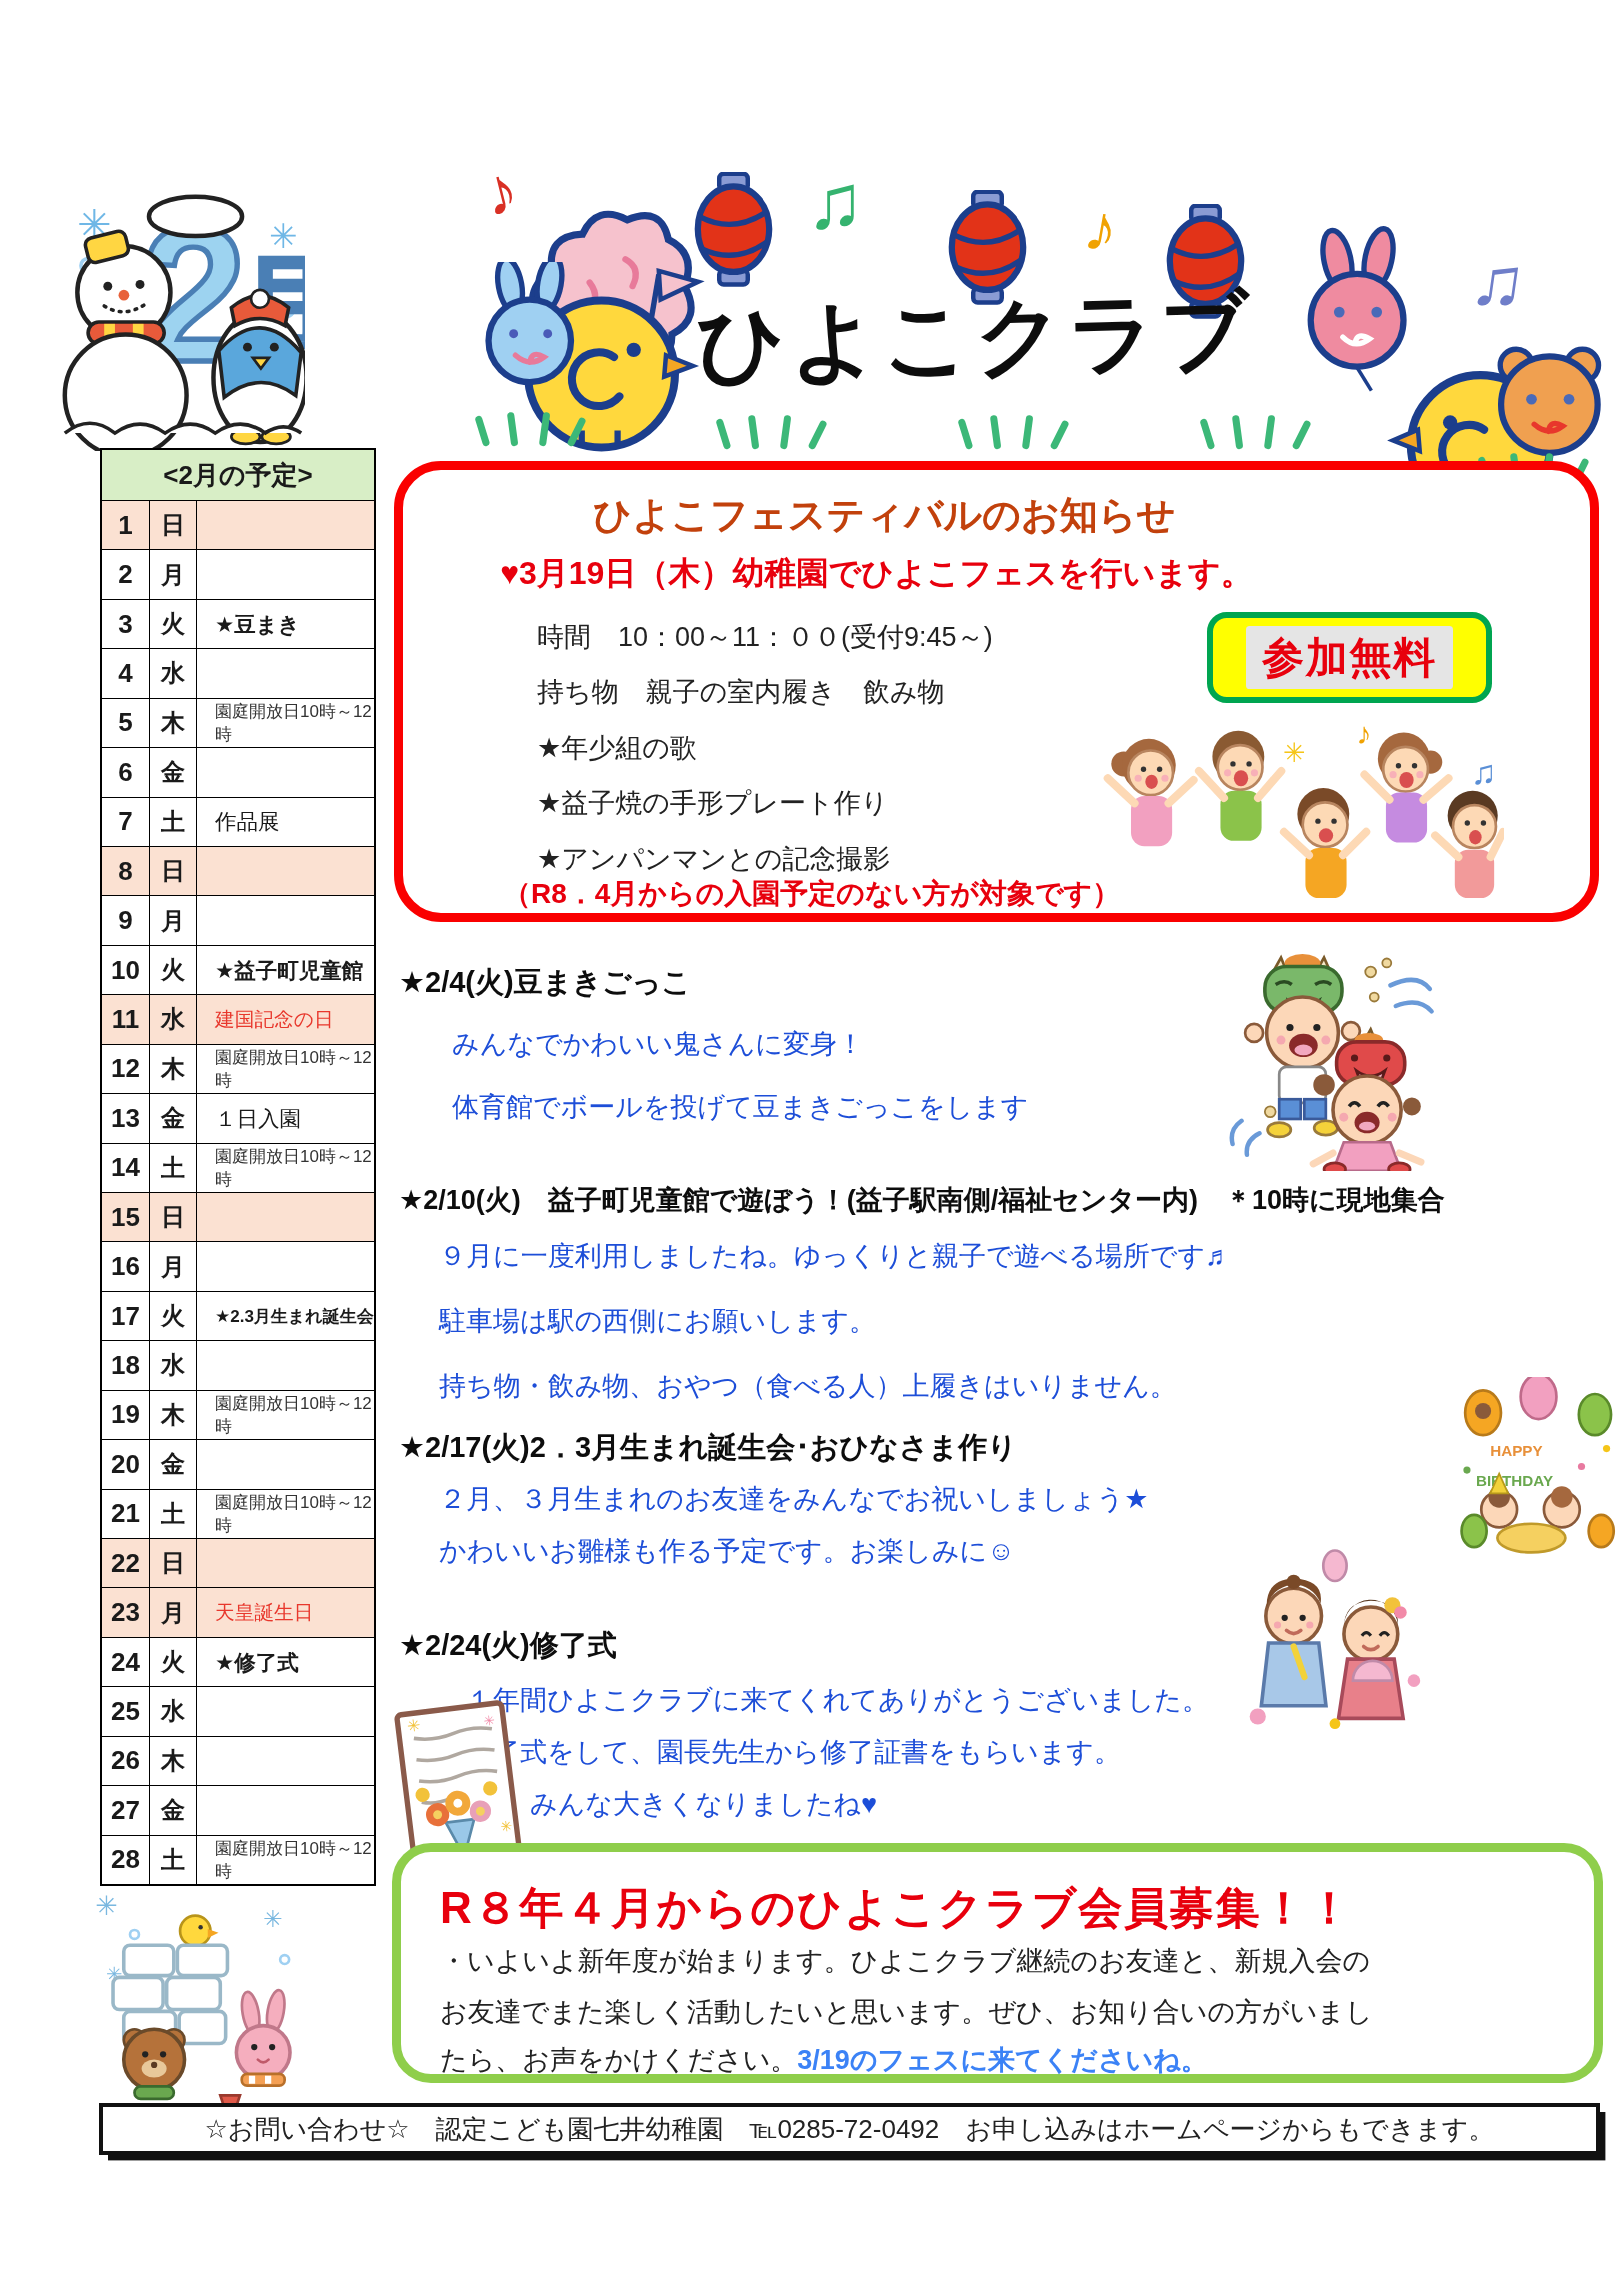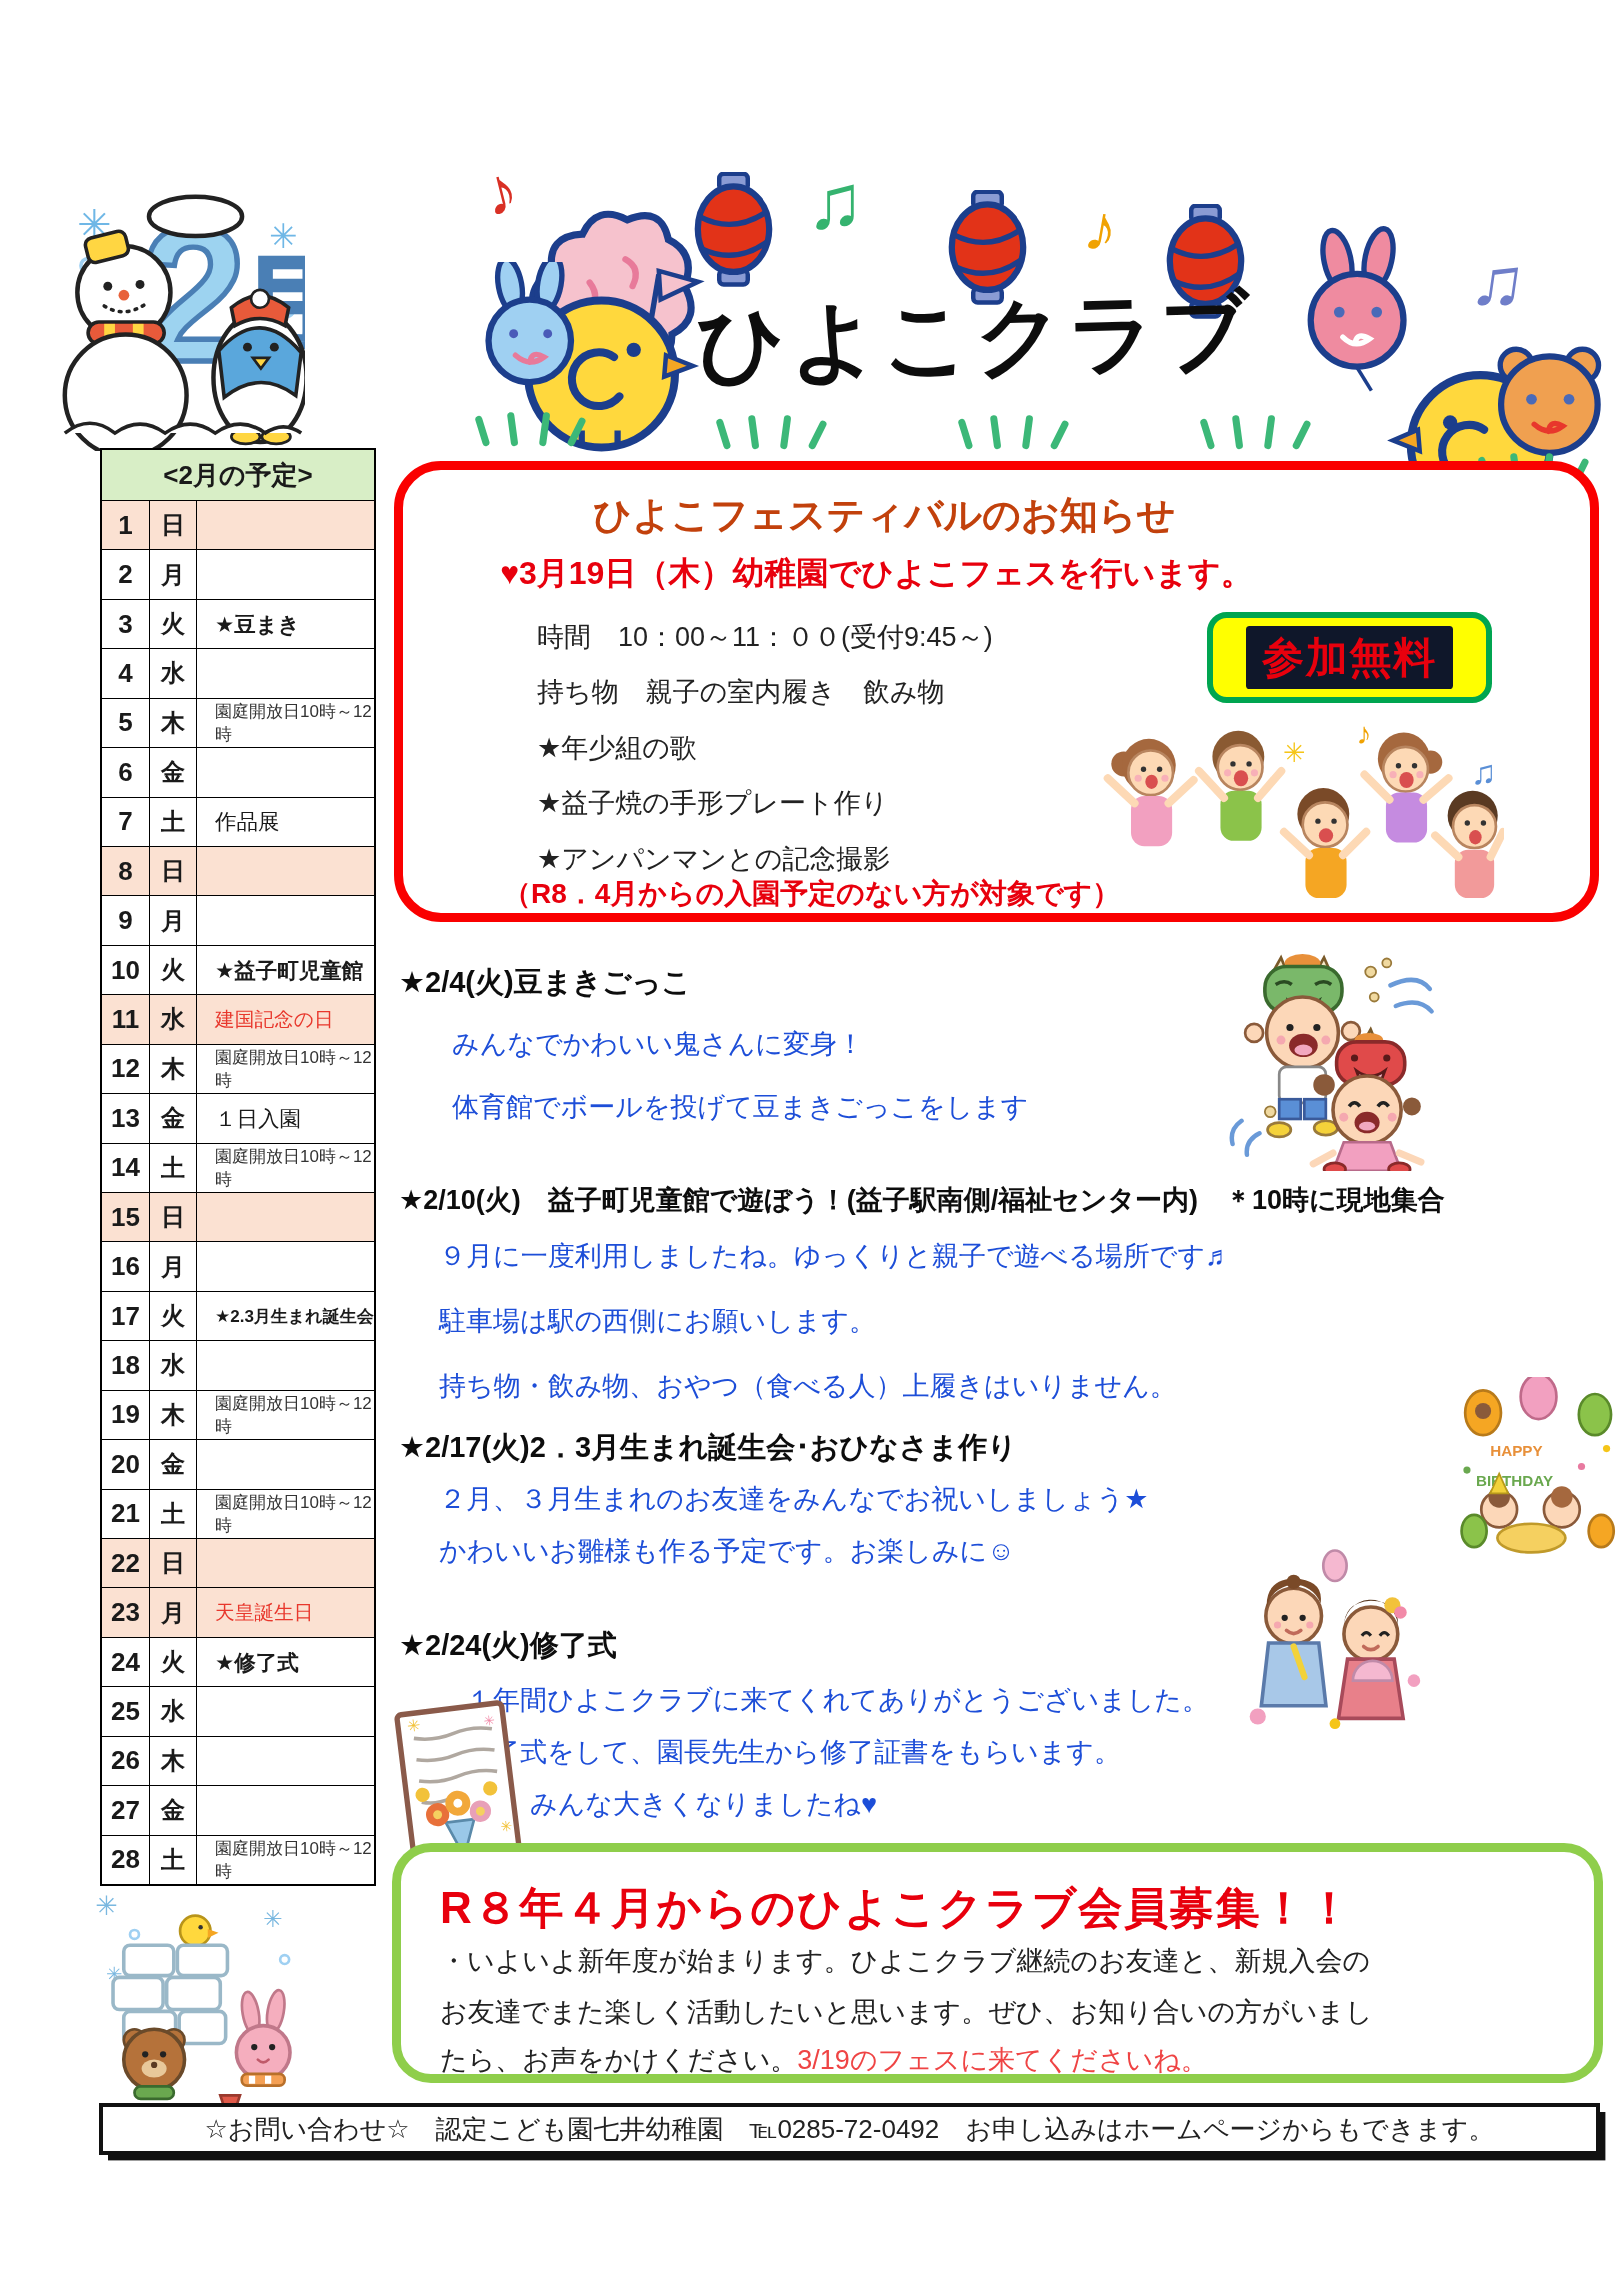--- a/index.html
+++ b/index.html
@@ -22,33 +22,33 @@
   .c-note.bold-small{font-weight:bold;font-size:17px;}
   .c-note.red{color:#e8372c;font-size:19.7px;}
 
   
   #festival-box{left:394px;top:461px;width:1205px;height:461px;background:#fff;border:9px solid #fa0000;border-radius:47px;box-sizing:border-box;}
   .fest-title{position:absolute;left:0;top:19.7px;width:100%;text-align:center;padding-right:224px;box-sizing:border-box;font-size:38px;font-weight:900;color:#c2410c;}
   .fest-date{position:absolute;left:97px;top:82px;font-size:32px;font-weight:bold;color:#e8000d;}
   .fest-line{position:absolute;font-size:27px;color:#222;}
   .fest-rednote{position:absolute;left:100px;top:405px;font-size:28px;font-weight:bold;color:#e8000d;}
   #free-badge{position:absolute;left:804px;top:142px;width:285px;height:91px;background:#ffff00;border:6.3px solid #00a550;border-radius:19.7px;box-sizing:border-box;display:flex;align-items:center;justify-content:center;}
-  #free-badge .inner{background:#0f172a;padding:3.6px 16px;border-radius:3.6px;}
+  #free-badge .inner{background:#e5e5e5;padding:3.6px 16px;border-radius:3.6px;}
   #free-badge .txt{font-size:42px;font-weight:900;color:#e8000d;letter-spacing:1.8px;}
 
   
   .sec-head{font-size:29px;font-weight:bold;color:#0d0d0d;}
   .sec-head.long{font-size:27px;}
   .sec-line{font-size:27px;color:#1d4ed8;}
 
   
   #recruit-box{left:392px;top:1843px;width:1211px;height:240px;background:#fff;border:9.9px solid #8fce4b;border-radius:39px;box-sizing:border-box;}
   .rec-head{position:absolute;left:39px;top:27px;font-size:44px;font-weight:bold;color:#e8000d;letter-spacing:1.8px;}
   .rec-line{position:absolute;left:39px;font-size:27px;color:#222;}
-  .rec-bold{font-weight:normal;color:#ef4444;}
+  .rec-bold{font-weight:bold;color:#3b82f6;}
 
   
   #footer-box{left:99px;top:2103px;width:1501px;height:52px;border:4.5px solid #111;box-shadow:7.2px 7.2px 0 -1.8px #111;display:flex;align-items:center;justify-content:center;font-size:26px;color:#222;box-sizing:border-box;background:#fff;}
 </style>
 </head>
 <body>
 
 <svg class="abs" style="left:61px;top:100px" width="244" height="351" viewBox="0 0 272 392">
   <text x="18" y="155" font-size="46" fill="#6fb7e6">✳</text>
   <text x="232" y="165" font-size="38" fill="#6fb7e6">✳</text>

